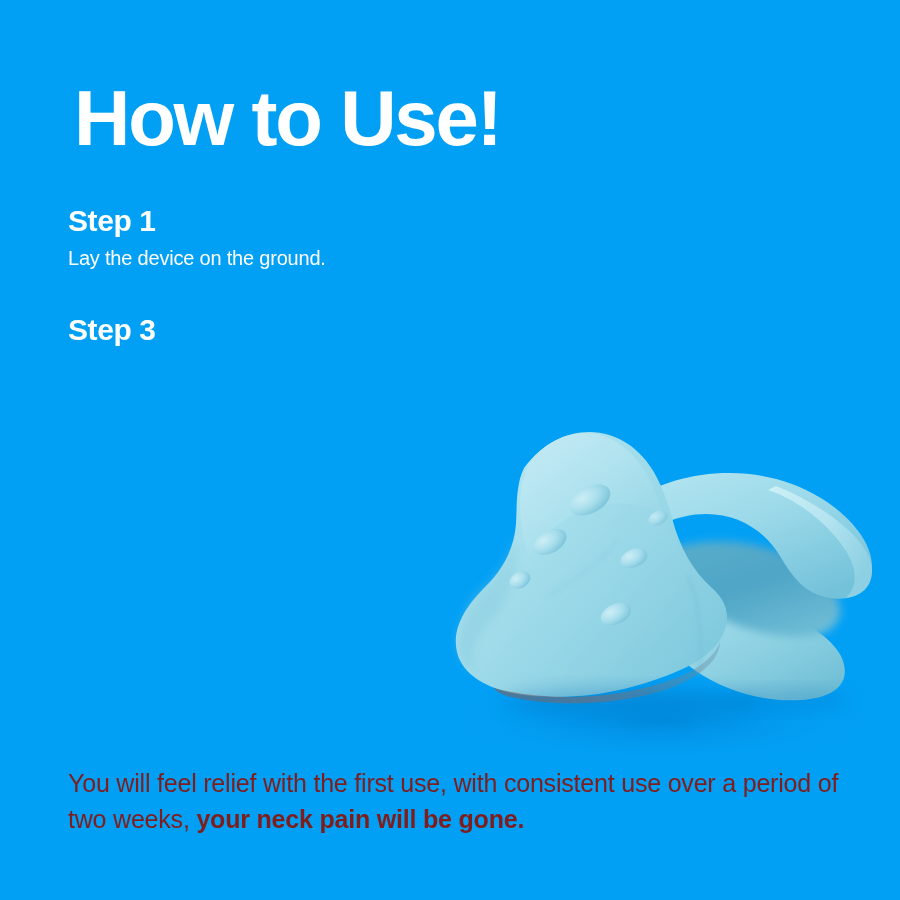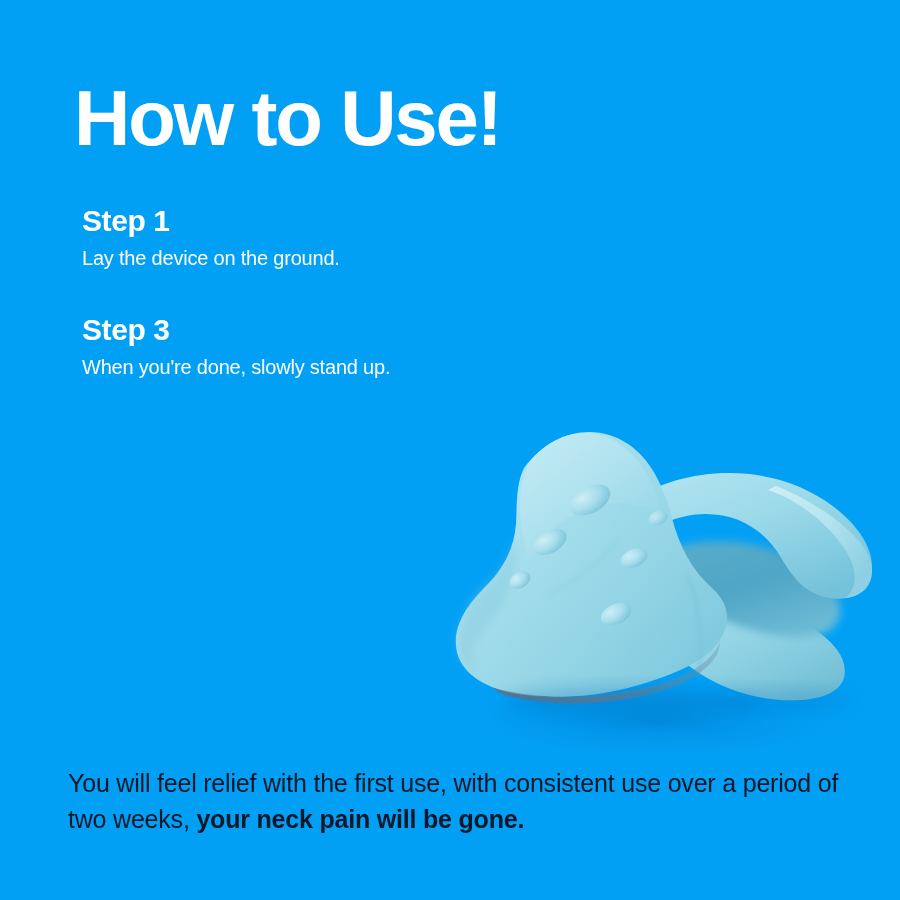--- a/index.html
+++ b/index.html
@@ -19,21 +19,21 @@
     left:74px; top:78px;
     font-size:78px;
     font-weight:bold;
     letter-spacing:-2.2px;
     color:#ffffff;
     line-height:1.05;
     white-space:nowrap;
   }
 
   
-  .steps { position:absolute; left:82px; top:203px; width:430px; }
+  .steps { position:absolute; left:68px; top:203px; width:430px; }
   .step { margin-bottom:40px; }
   .step:last-child { margin-bottom:8px; }
   .step-title {
     font-size:30px;
     font-weight:bold;
     color:#ffffff;
     letter-spacing:-0.4px;
     line-height:1.2;
     margin-bottom:6px;
   }
@@ -45,21 +45,21 @@
     line-height:1.33;
   }
 
   
   .footer {
     position:absolute;
     left:68px; top:765px;
     width:790px;
     font-size:25px;
     font-weight:400;
-    color:#0f172a;
+    color:#7f1d1d;
     line-height:1.45;
     letter-spacing:-0.2px;
   }
   .footer b { font-weight:bold; }
 
   
   .product { position:absolute; left:420px; top:400px; width:470px; height:380px; }
   .product svg { display:block; width:100%; height:100%; }
 </style>
 </head>
@@ -74,21 +74,20 @@
     <div class="step">
       <div class="step-title">Step 1</div>
       <div class="step-desc">Lay the device on the ground.</div>
     </div>
 
     <div class="step">
     </div>
 
     <div class="step">
       <div class="step-title">Step 3</div>
-      <div class="step-desc">When you're done, slowly stand up.</div>
     </div>
 
   </div>
 
   <p class="footer"><span>You will feel relief with the first use, with consistent use over a period of two weeks, </span><b>your neck pain will be gone.</b></p>
 
   <div class="product">
     <svg viewBox="0 0 470 380" xmlns="http://www.w3.org/2000/svg">
       <defs>
         <radialGradient id="shadowGrad" cx="50%" cy="50%" r="50%">

